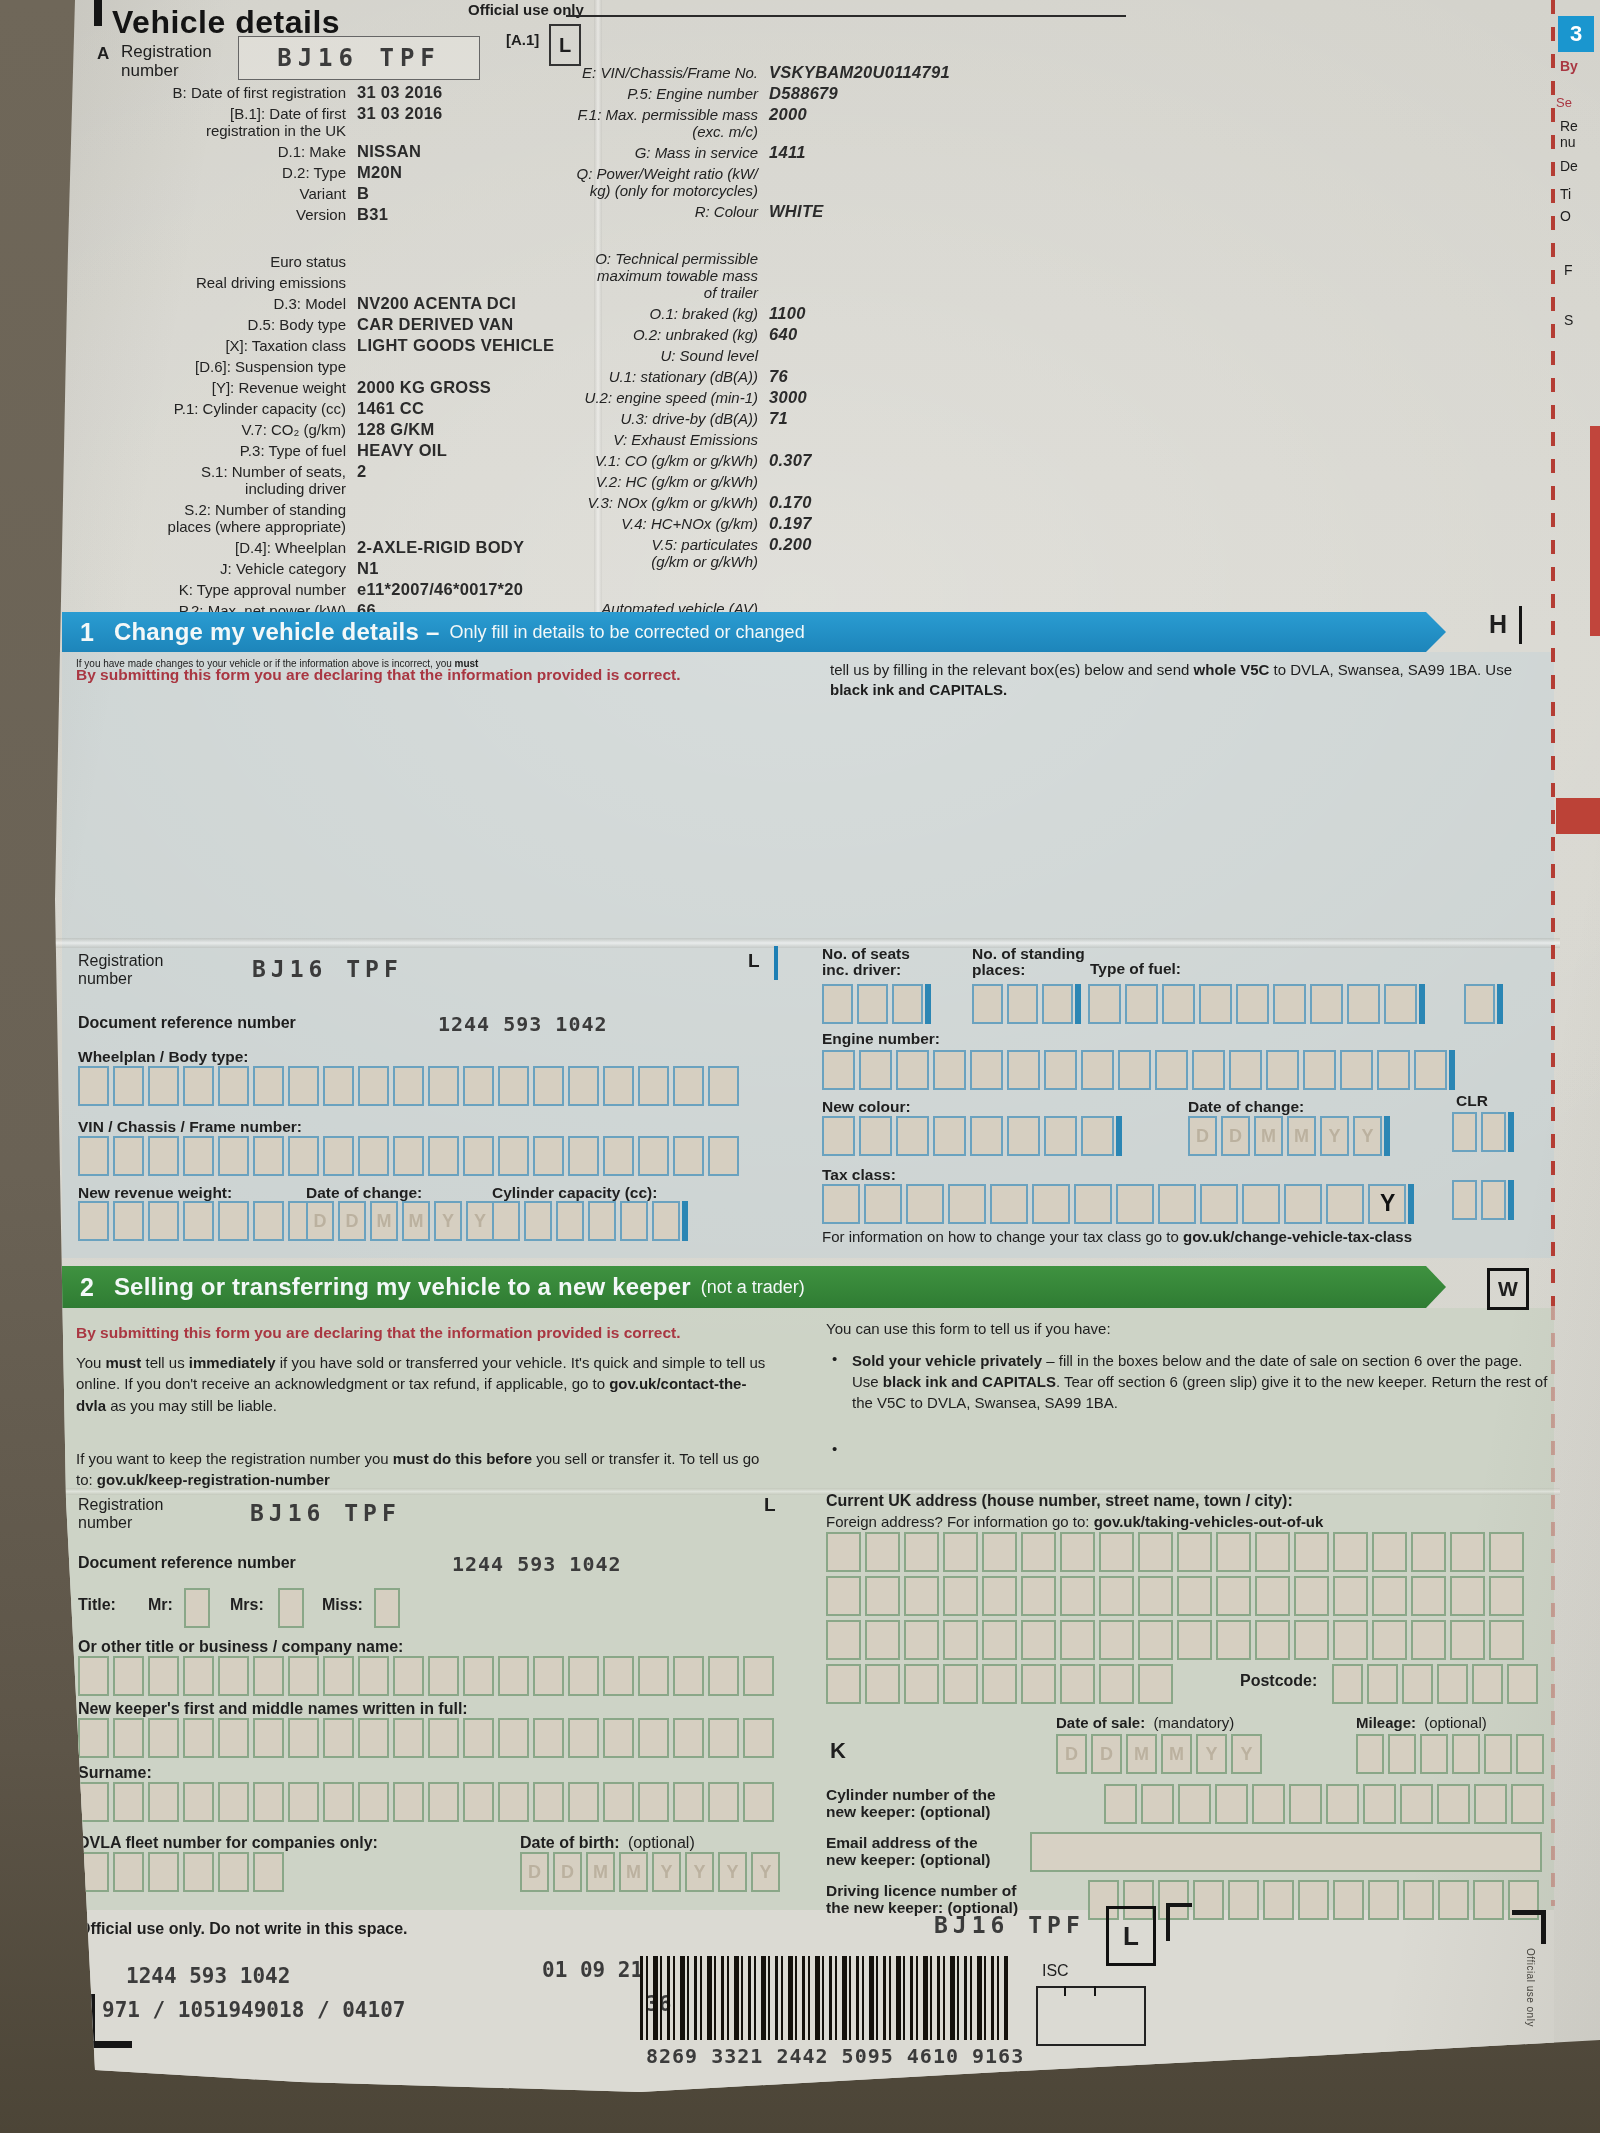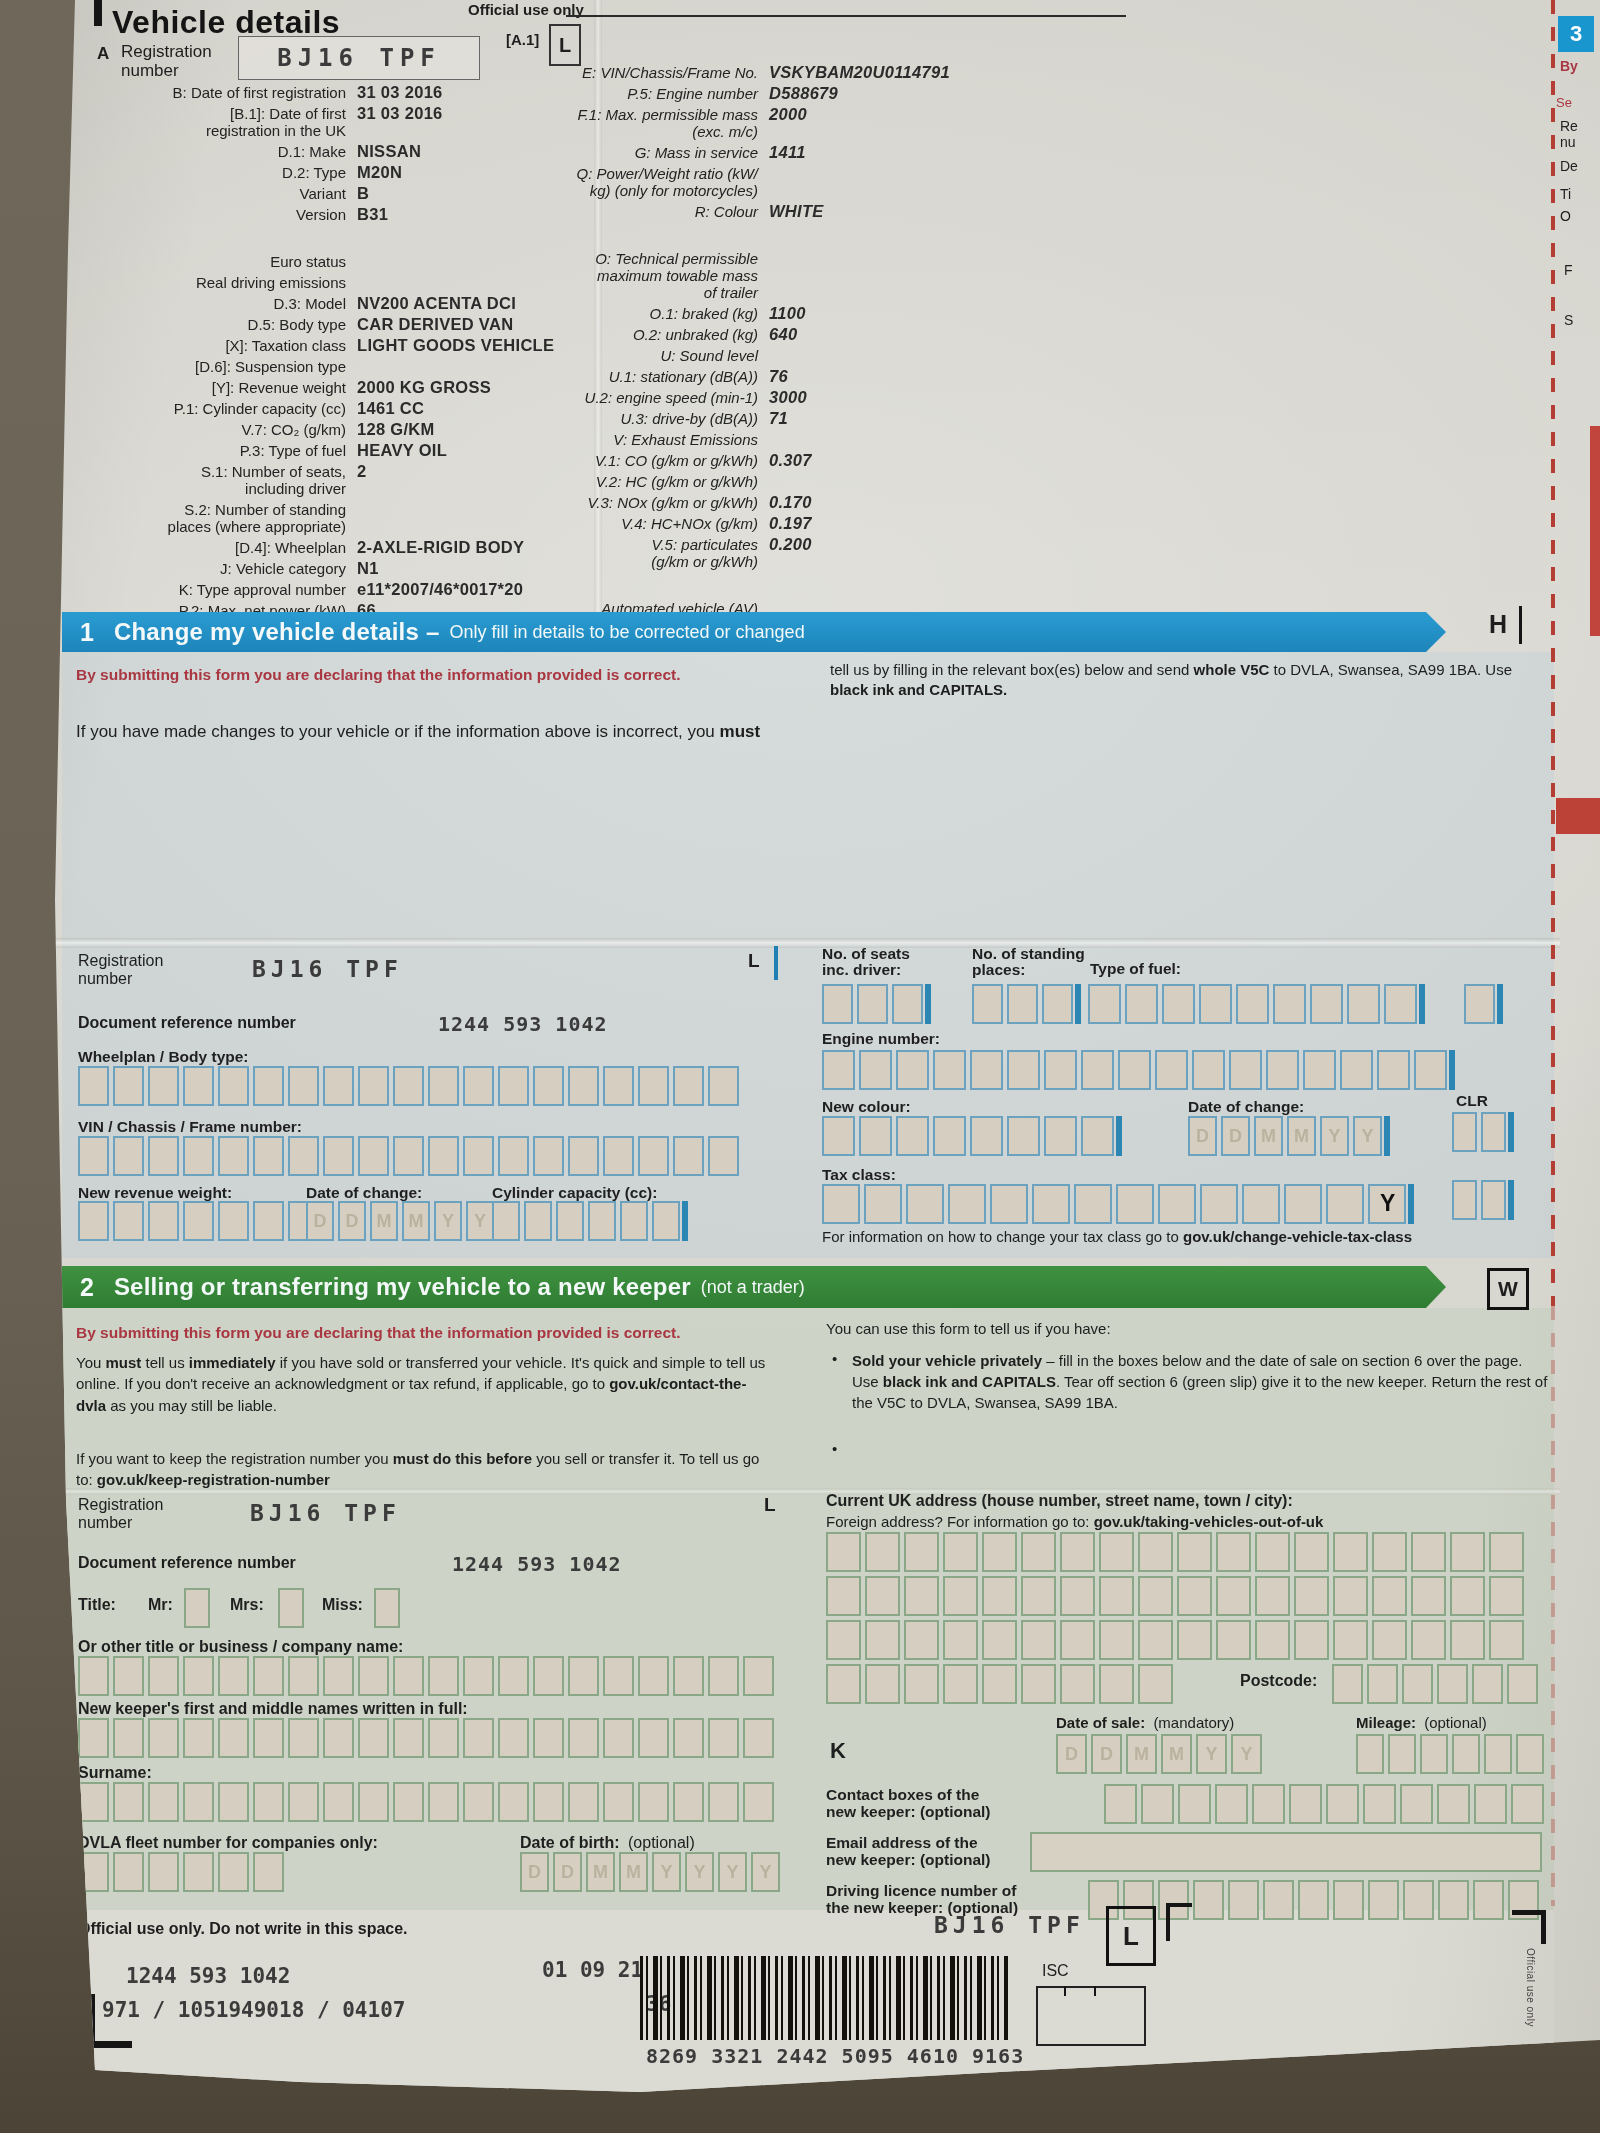--- a/index.html
+++ b/index.html
@@ -260,21 +260,21 @@
 
     <div class="bar" style="top:612px;height:40px;background:linear-gradient(180deg,#2a9cd2,#1d85ba);">
       <span class="num">1</span>
       <span class="ttl">Change my vehicle details –</span>
       <span class="sub">Only fill in details to be corrected or changed</span>
     </div>
     <div class="t" style="left:1489px;top:610px;font-size:25px;font-weight:700;">H</div>
     <div class="blk" style="left:1519px;top:606px;width:3px;height:38px;"></div>
 
     <div class="t red" style="left:76px;top:666px;font-size:15.5px;font-weight:700;">By submitting this form you are declaring that the information provided is correct.</div>
-    <div class="t" style="left:76px;top:722px;font-size:17px;text-align:right;"><span>If you have made changes to your vehicle or if the information above is incorrect, you </span><span class="b">must</span></div>
+    <div class="t" style="left:76px;top:658px;font-size:10px;text-align:right;"><span>If you have made changes to your vehicle or if the information above is incorrect, you </span><span class="b">must</span></div>
     <div class="t wrap" style="left:830px;top:660px;width:720px;font-size:15px;line-height:1.35;"><span>tell us by filling in the relevant box(es) below and send </span><span class="b">whole V5C</span><span> to DVLA, Swansea, SA99 1BA. Use </span><span class="b">black ink and CAPITALS.</span></div>
 
     <div class="t pre" style="left:78px;top:952px;font-size:16px;line-height:18px;">Registration
 number</div>
     <div class="t mono" style="left:252px;top:956px;font-size:23px;letter-spacing:5px;">BJ16 TPF</div>
     <div class="t" style="left:748px;top:950px;font-size:19px;font-weight:700;">L</div>
     <div class="blk" style="left:774px;top:946px;width:4px;height:34px;background:#1d7fb4;"></div>
     <div class="t" style="left:78px;top:1014px;font-size:16px;font-weight:700;">Document reference number</div>
     <div class="t mono" style="left:438px;top:1012px;font-size:20px;letter-spacing:1px;">1244 593 1042</div>
 
@@ -686,21 +686,21 @@
       </div>
     <div class="boxrow green w28" style="left:1356px;top:1734px;">
         <div class="bx"></div>
         <div class="bx"></div>
         <div class="bx"></div>
         <div class="bx"></div>
         <div class="bx"></div>
         <div class="bx"></div>
       </div>
 
-    <div class="t pre lbl" style="left:826px;top:1786px;font-size:15.5px;line-height:17px;">Contact boxes of the
+    <div class="t pre lbl" style="left:826px;top:1786px;font-size:15.5px;line-height:17px;">Cylinder number of the
 new keeper: (optional)</div>
     <div class="boxrow green w33" style="left:1104px;top:1784px;">
         <div class="bx"></div>
         <div class="bx"></div>
         <div class="bx"></div>
         <div class="bx"></div>
         <div class="bx"></div>
         <div class="bx"></div>
         <div class="bx"></div>
         <div class="bx"></div>

